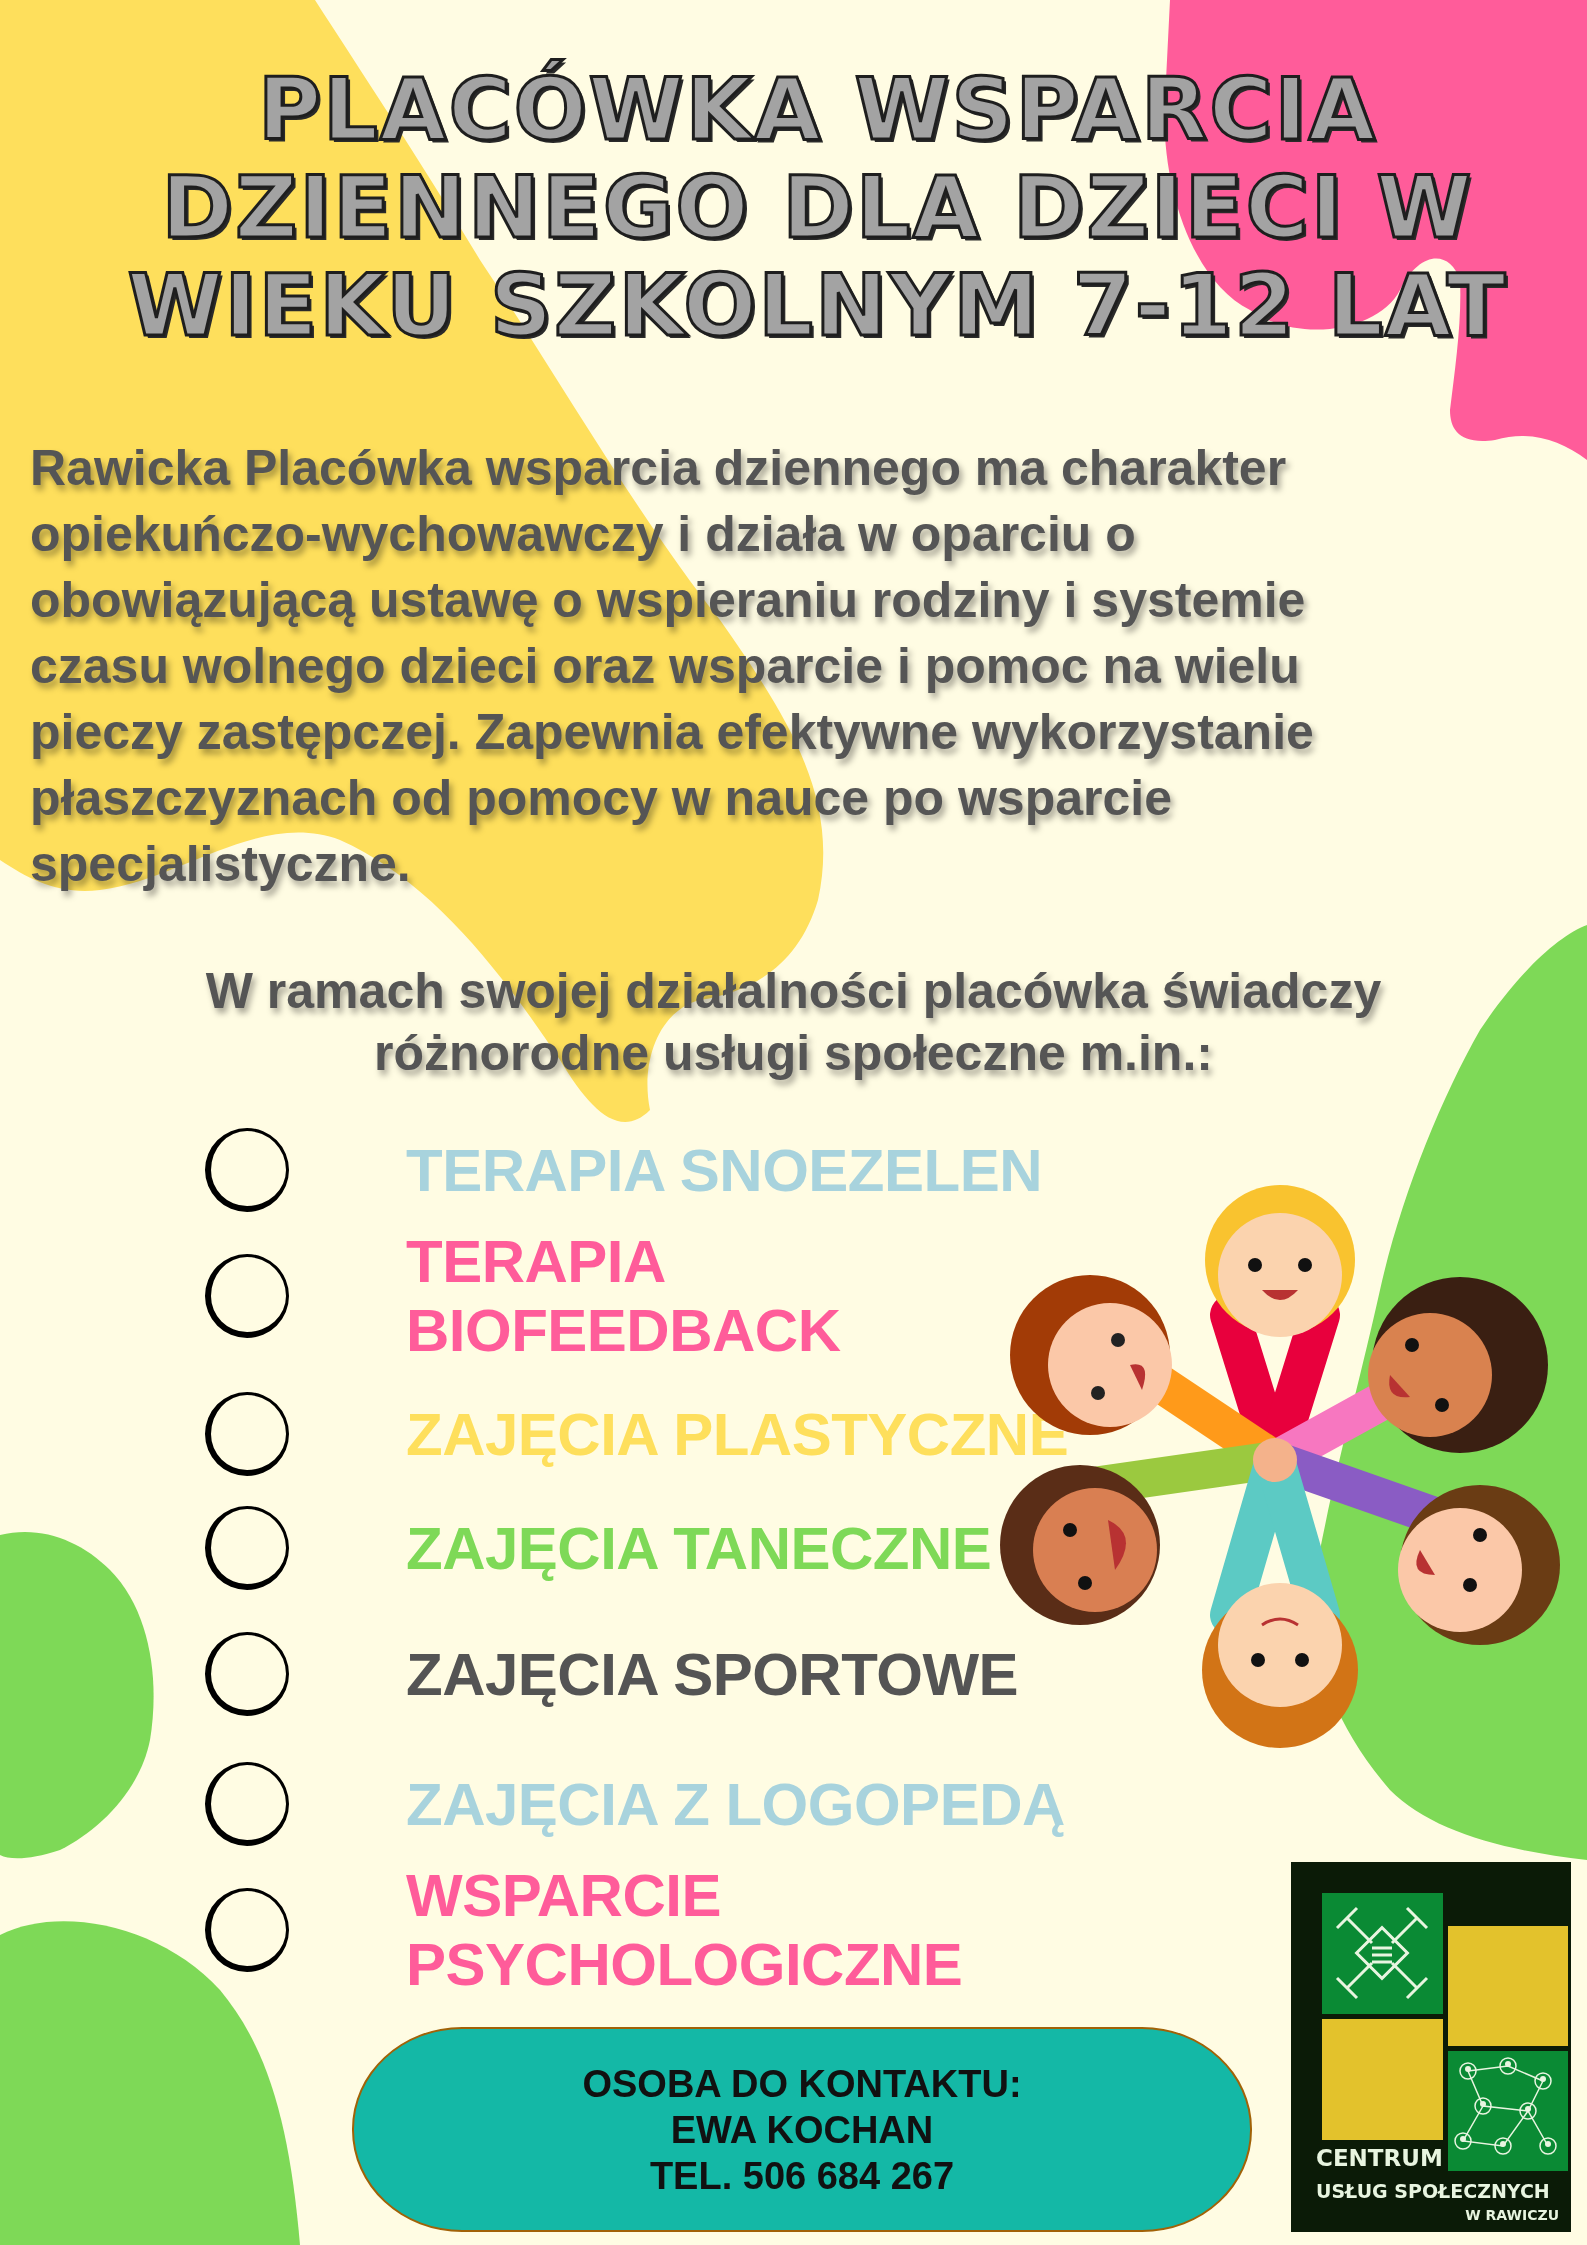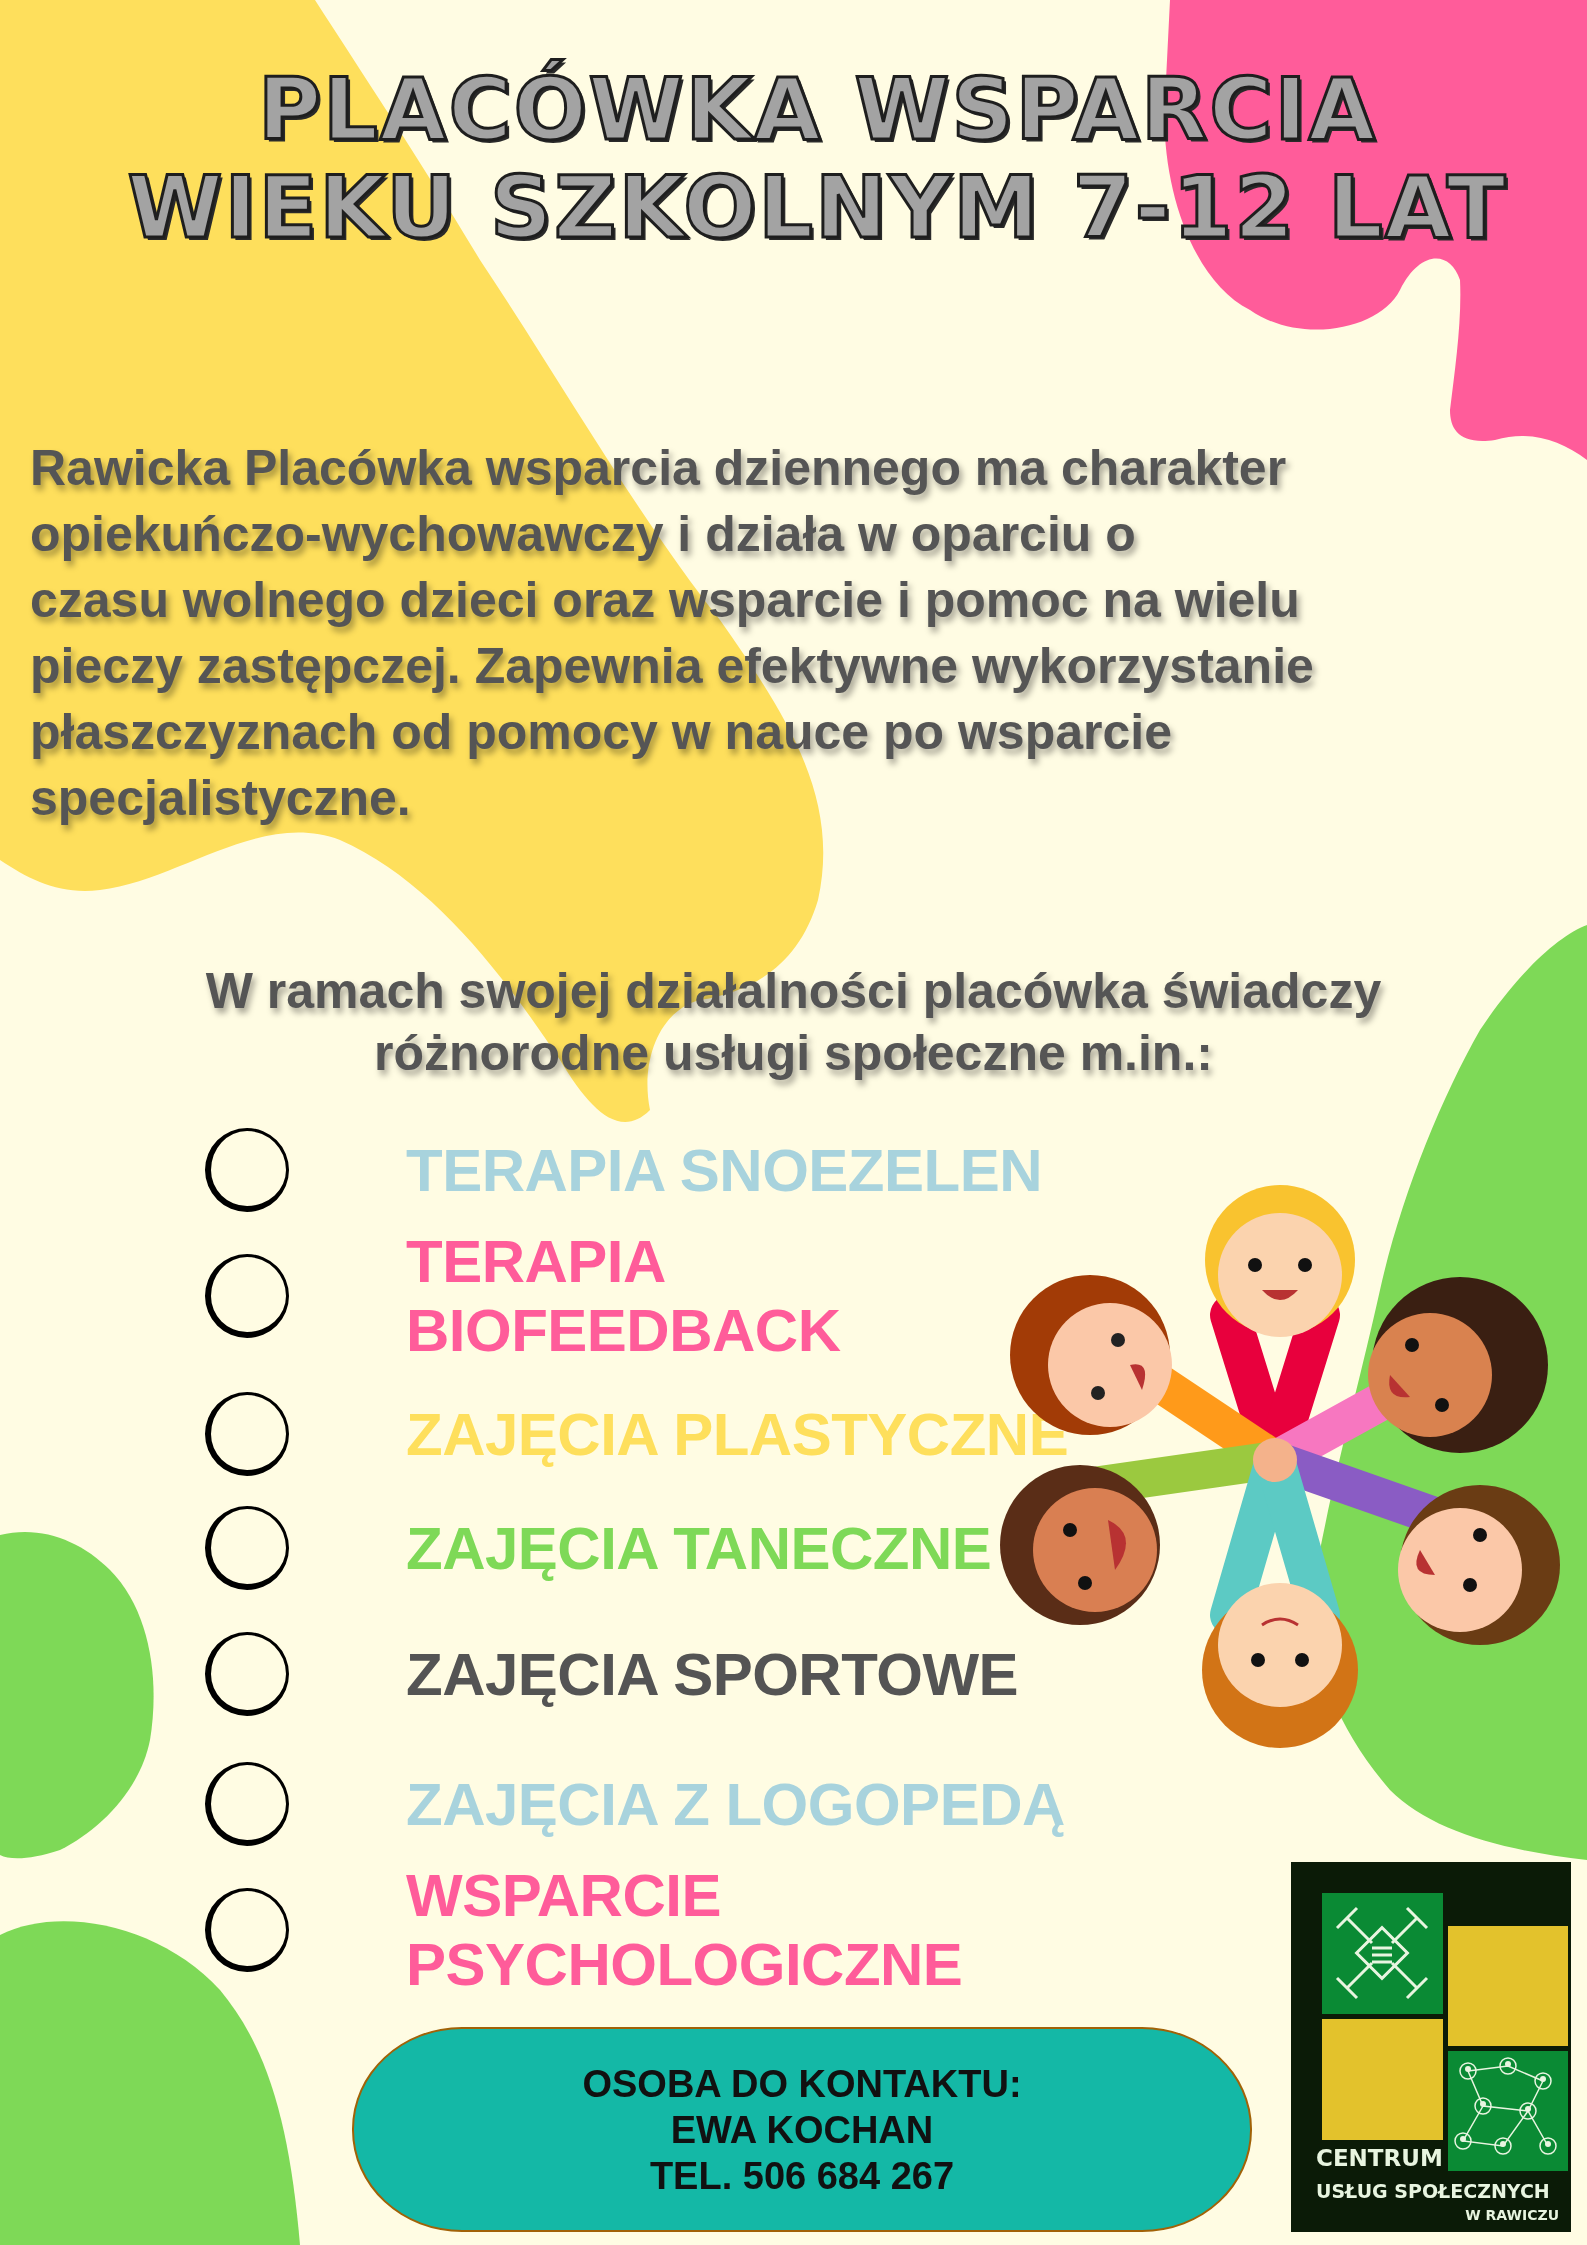--- a/index.html
+++ b/index.html
@@ -138,26 +138,28 @@
   <path d="M0,1535 C40,1525 80,1540 110,1570 C150,1610 160,1680 150,1740 C140,1790 100,1830 60,1850
            C30,1860 10,1860 0,1855 Z" fill="#7ed957"></path>
 
   <path d="M0,1935 C60,1905 160,1925 220,1990 C270,2050 290,2130 300,2245 L0,2245 Z" fill="#7ed957"></path>
 </svg>
 
 <div class="content">
 
   <h1 class="title">
     <span>PLACÓWKA WSPARCIA</span>
+    <span>DZIENNEGO DLA DZIECI W</span>
     <span>WIEKU SZKOLNYM 7-12 LAT</span>
   </h1>
 
   <div class="intro">
     <div>Rawicka Placówka wsparcia dziennego ma charakter</div>
     <div>opiekuńczo-wychowawczy i działa w oparciu o</div>
+    <div>obowiązującą ustawę o wspieraniu rodziny i systemie</div>
     <div>czasu wolnego dzieci oraz wsparcie i pomoc na wielu</div>
     <div>pieczy zastępczej. Zapewnia efektywne wykorzystanie</div>
     <div>płaszczyznach od pomocy w nauce po wsparcie</div>
     <div>specjalistyczne.</div>
   </div>
 
   <div class="lead">
     <div>W ramach swojej działalności placówka świadczy</div>
     <div>różnorodne usługi społeczne m.in.:</div>
   </div>

